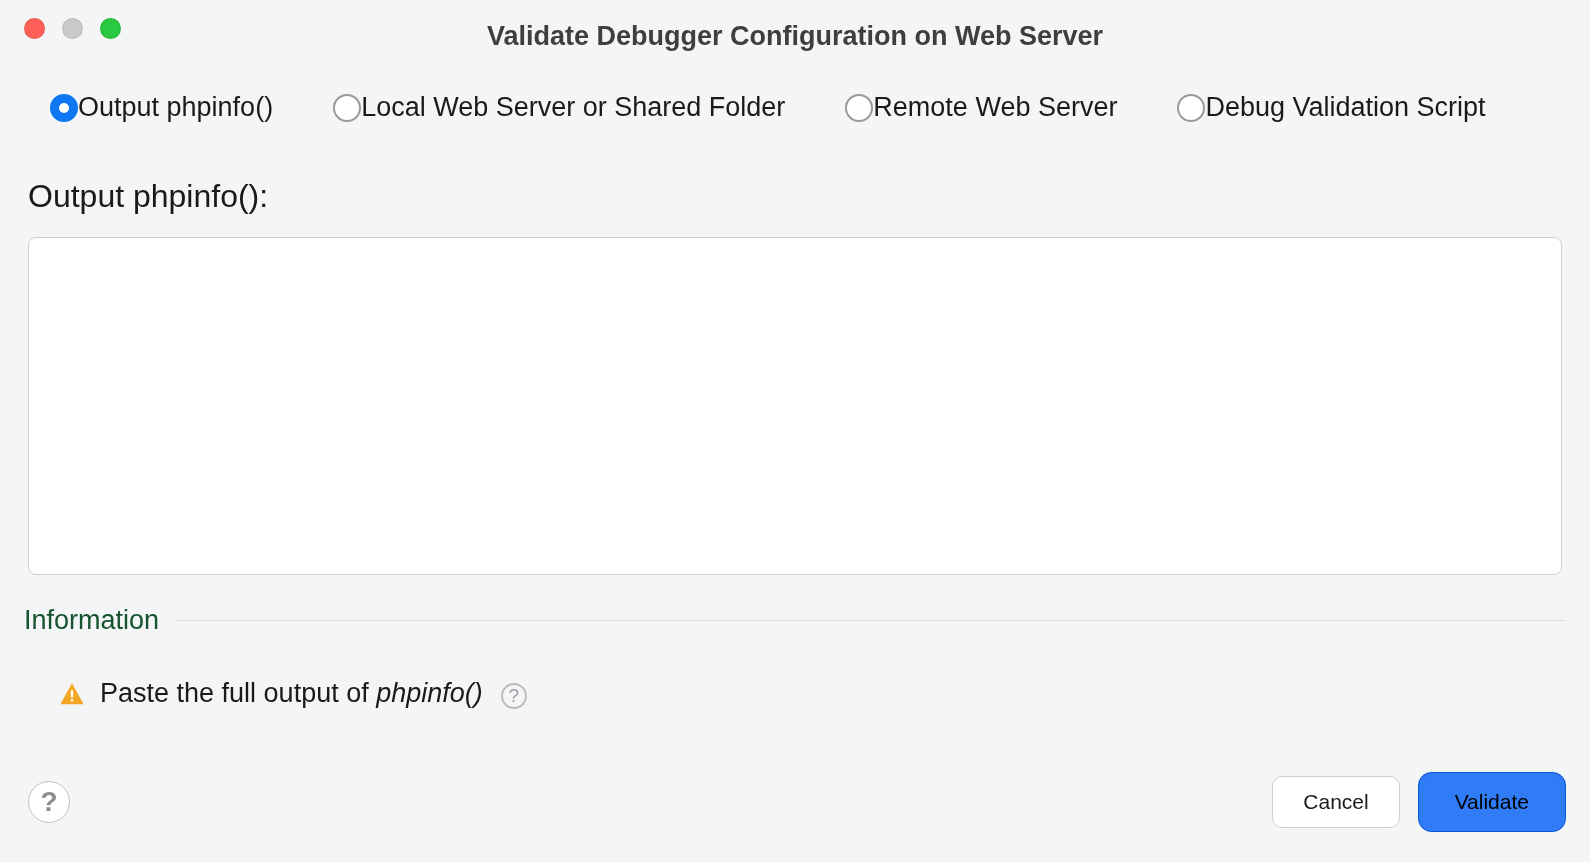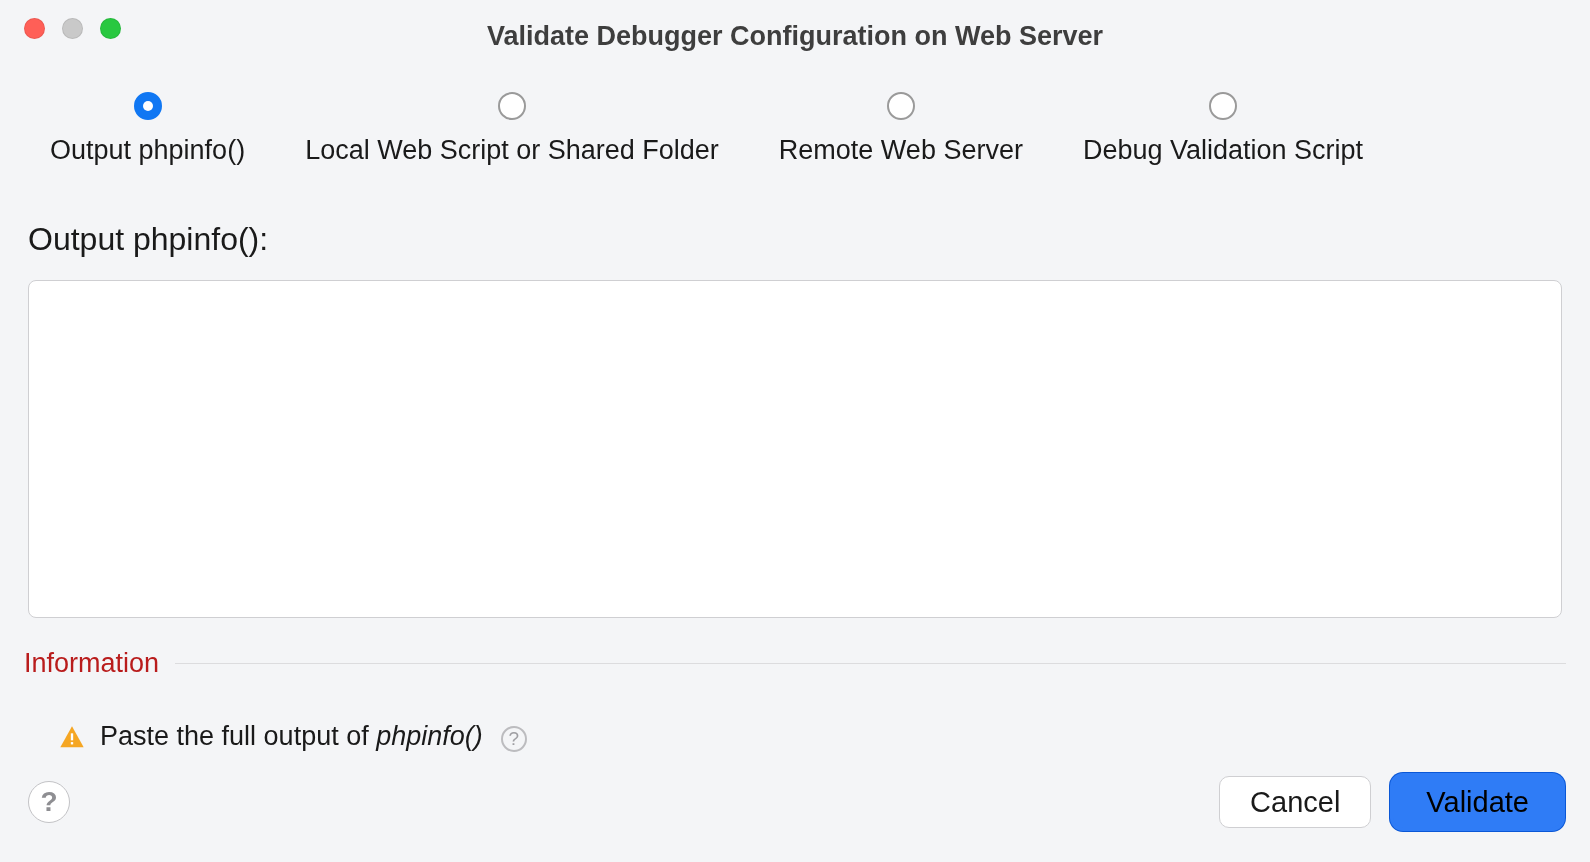--- a/index.html
+++ b/index.html
@@ -42,23 +42,21 @@
   }
   .radio-row {
     display: flex;
     align-items: center;
     gap: 60px;
     padding: 38px 50px 0 50px;
   }
   .radio-opt {
     display: flex;
     align-items: center;
-    gap: 15px;
     cursor: pointer;
-    flex-direction: column;
   }
   .radio-circle {
     width: 28px; height: 28px;
     border-radius: 50%;
     border: 2px solid #9a9a9a;
     background: #fff;
     position: relative;
     flex: 0 0 auto;
   }
   .radio-circle.selected {
@@ -96,21 +94,21 @@
     display: flex;
     align-items: center;
     padding: 24px 24px 0 24px;
     gap: 16px;
   }
   .section-divider .line {
     flex: 1;
     height: 1px;
     background: #dcdcde;
   }
-  .section-label { font-size: 27px; color: #b91c1c; }
+  .section-label { font-size: 27px; color: #14532d; }
   .info-row {
     display: flex;
     align-items: flex-end;
     gap: 14px;
     padding: 42px 58px 0 58px;
   }
   .warn-icon {
     width: 28px; height: 28px;
     flex: 0 0 auto;
   }
@@ -145,21 +143,21 @@
     font-weight: 600;
     display: flex;
     align-items: center;
     justify-content: center;
     cursor: pointer;
   }
   .spacer { flex: 1; }
   .btn {
     height: 52px;
     border-radius: 10px;
-    font-size: 29px;
+    font-size: 21px;
     padding: 0 30px;
     cursor: pointer;
     border: 1px solid #cfcfd2;
     background: #fff;
     color: #1a1a1a;
   }
   .btn + .btn { margin-left: 22px; }
   .btn-primary {
     background: #2f7cf6;
     color: #000000;
@@ -183,21 +181,21 @@
   <div class="title">Validate Debugger Configuration on Web Server</div>
 </div>
 
 <div class="radio-row">
   <label class="radio-opt">
     <span class="radio-circle selected"></span>
     <span class="radio-label">Output phpinfo()</span>
   </label>
   <label class="radio-opt">
     <span class="radio-circle"></span>
-    <span class="radio-label">Local Web Script or Shared Folder</span>
+    <span class="radio-label">Local Web Server or Shared Folder</span>
   </label>
   <label class="radio-opt">
     <span class="radio-circle"></span>
     <span class="radio-label">Remote Web Server</span>
   </label>
   <label class="radio-opt">
     <span class="radio-circle"></span>
     <span class="radio-label">Debug Validation Script</span>
   </label>
 </div>

